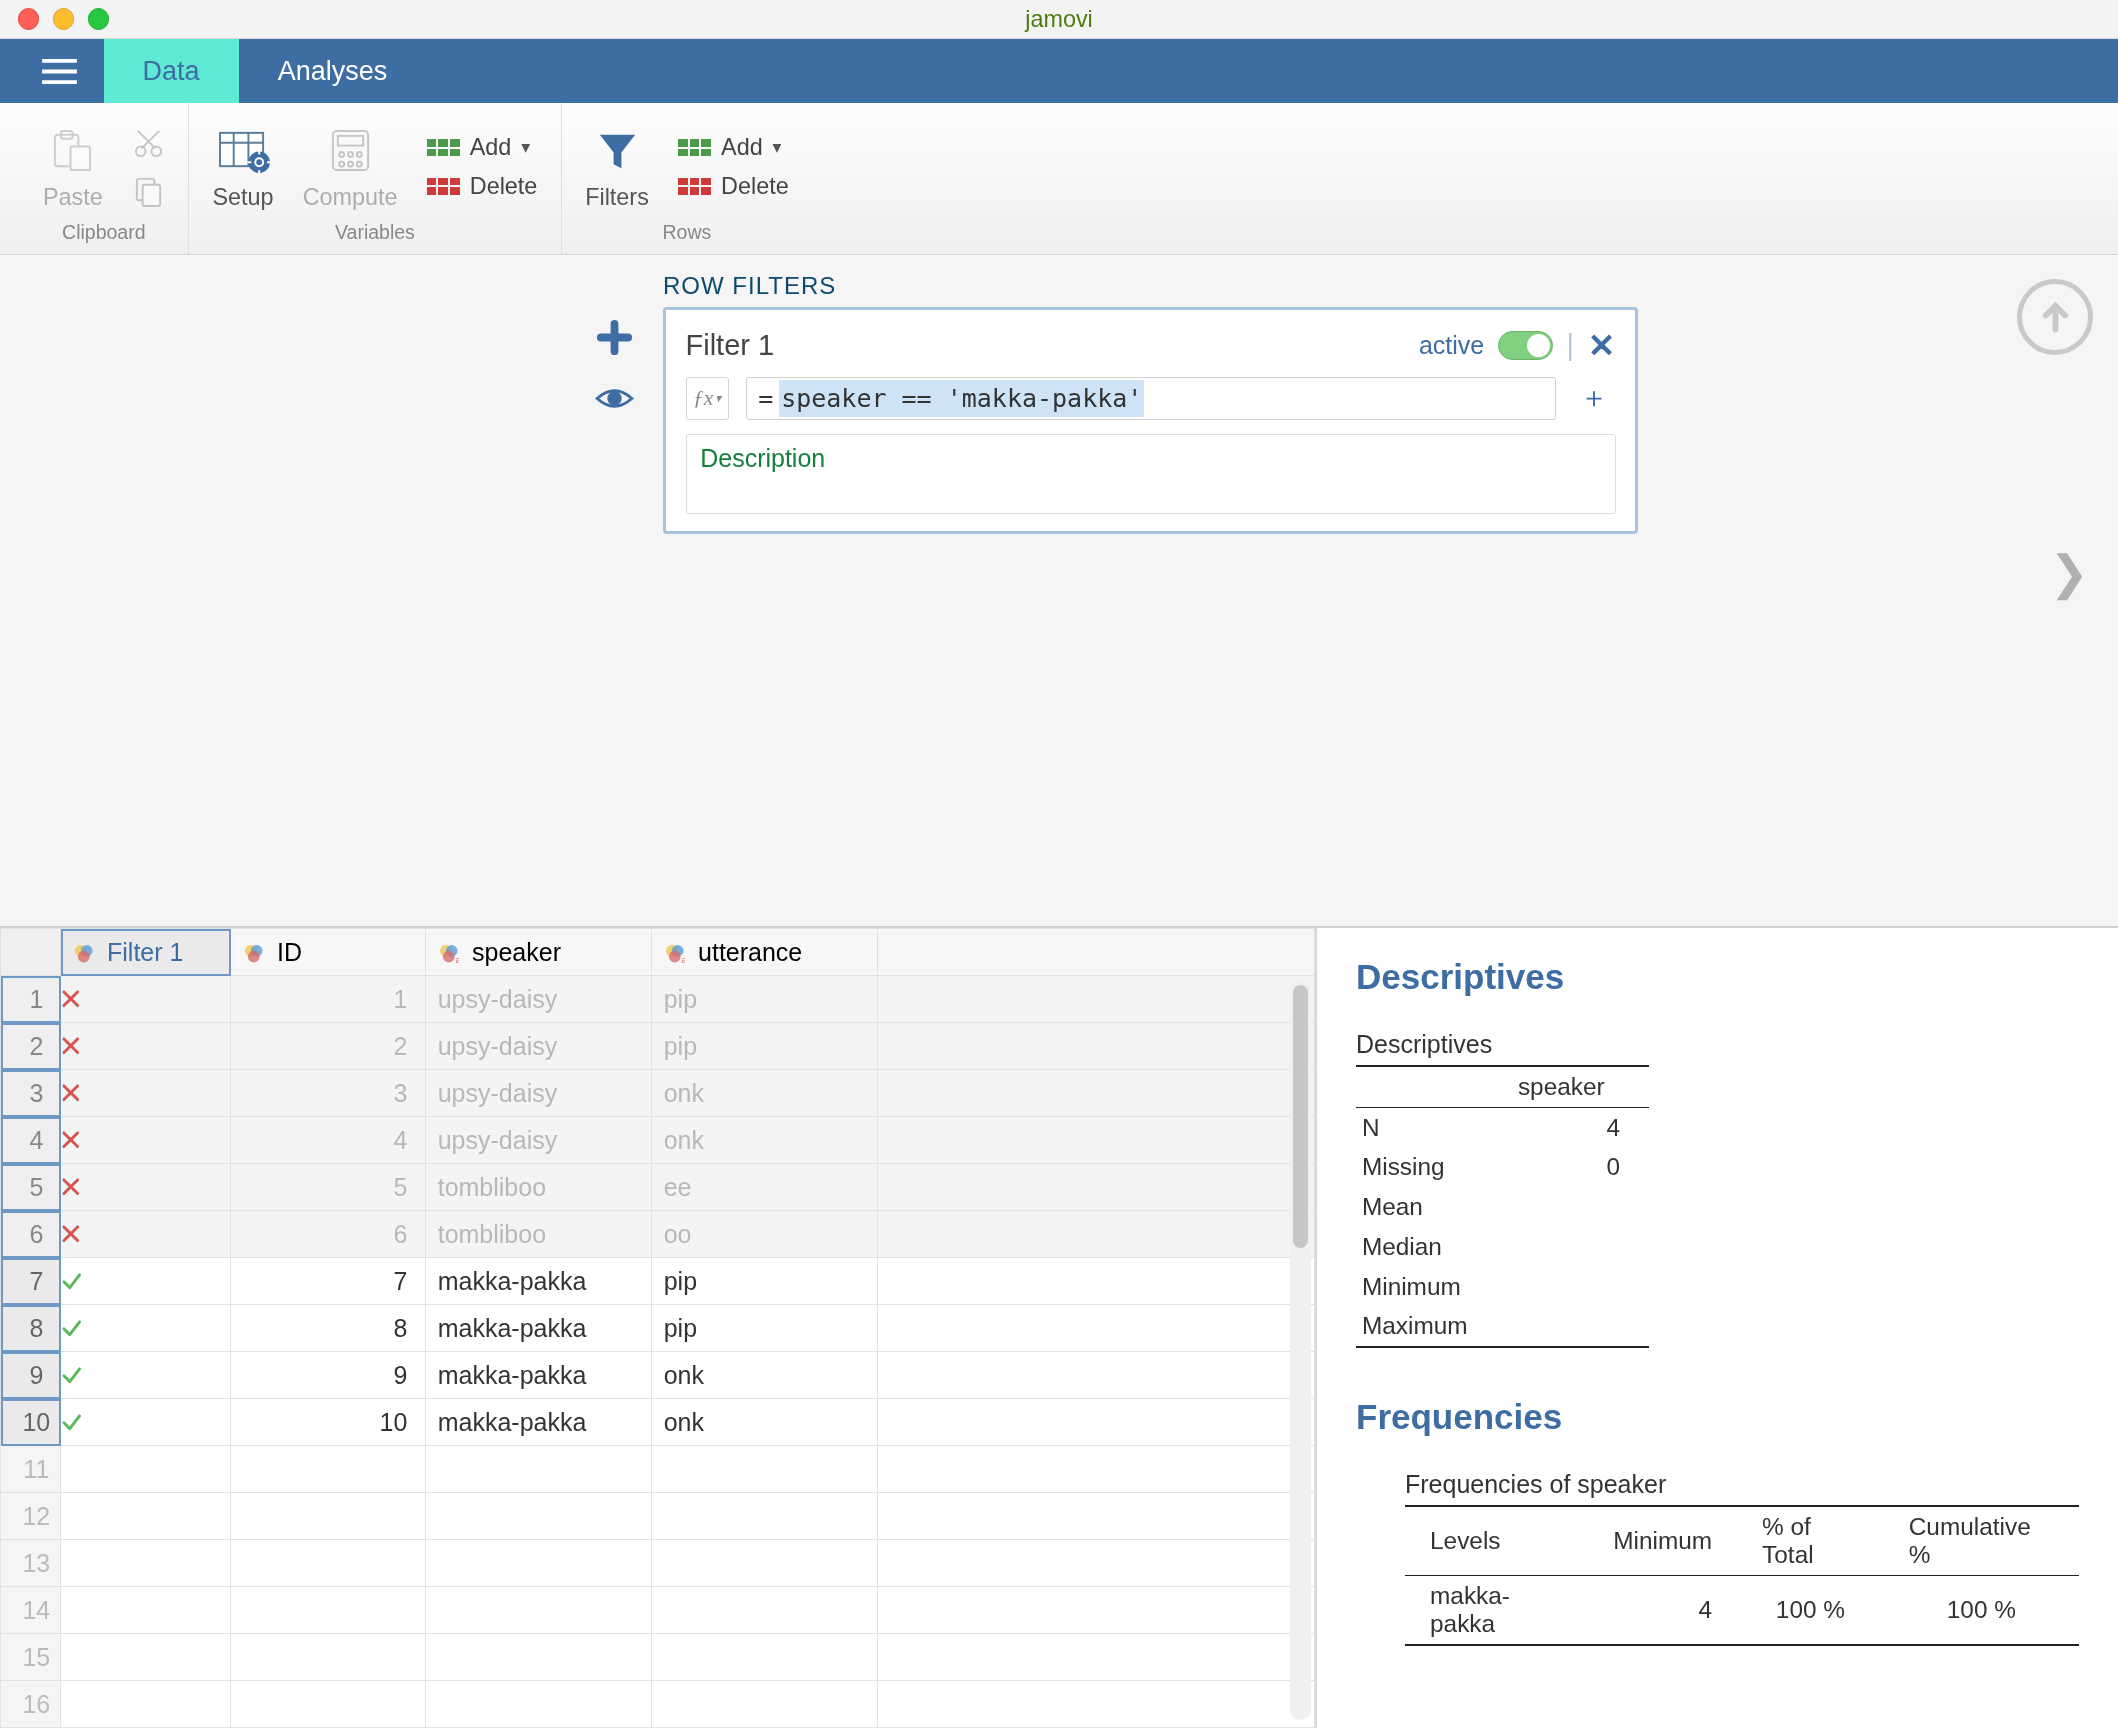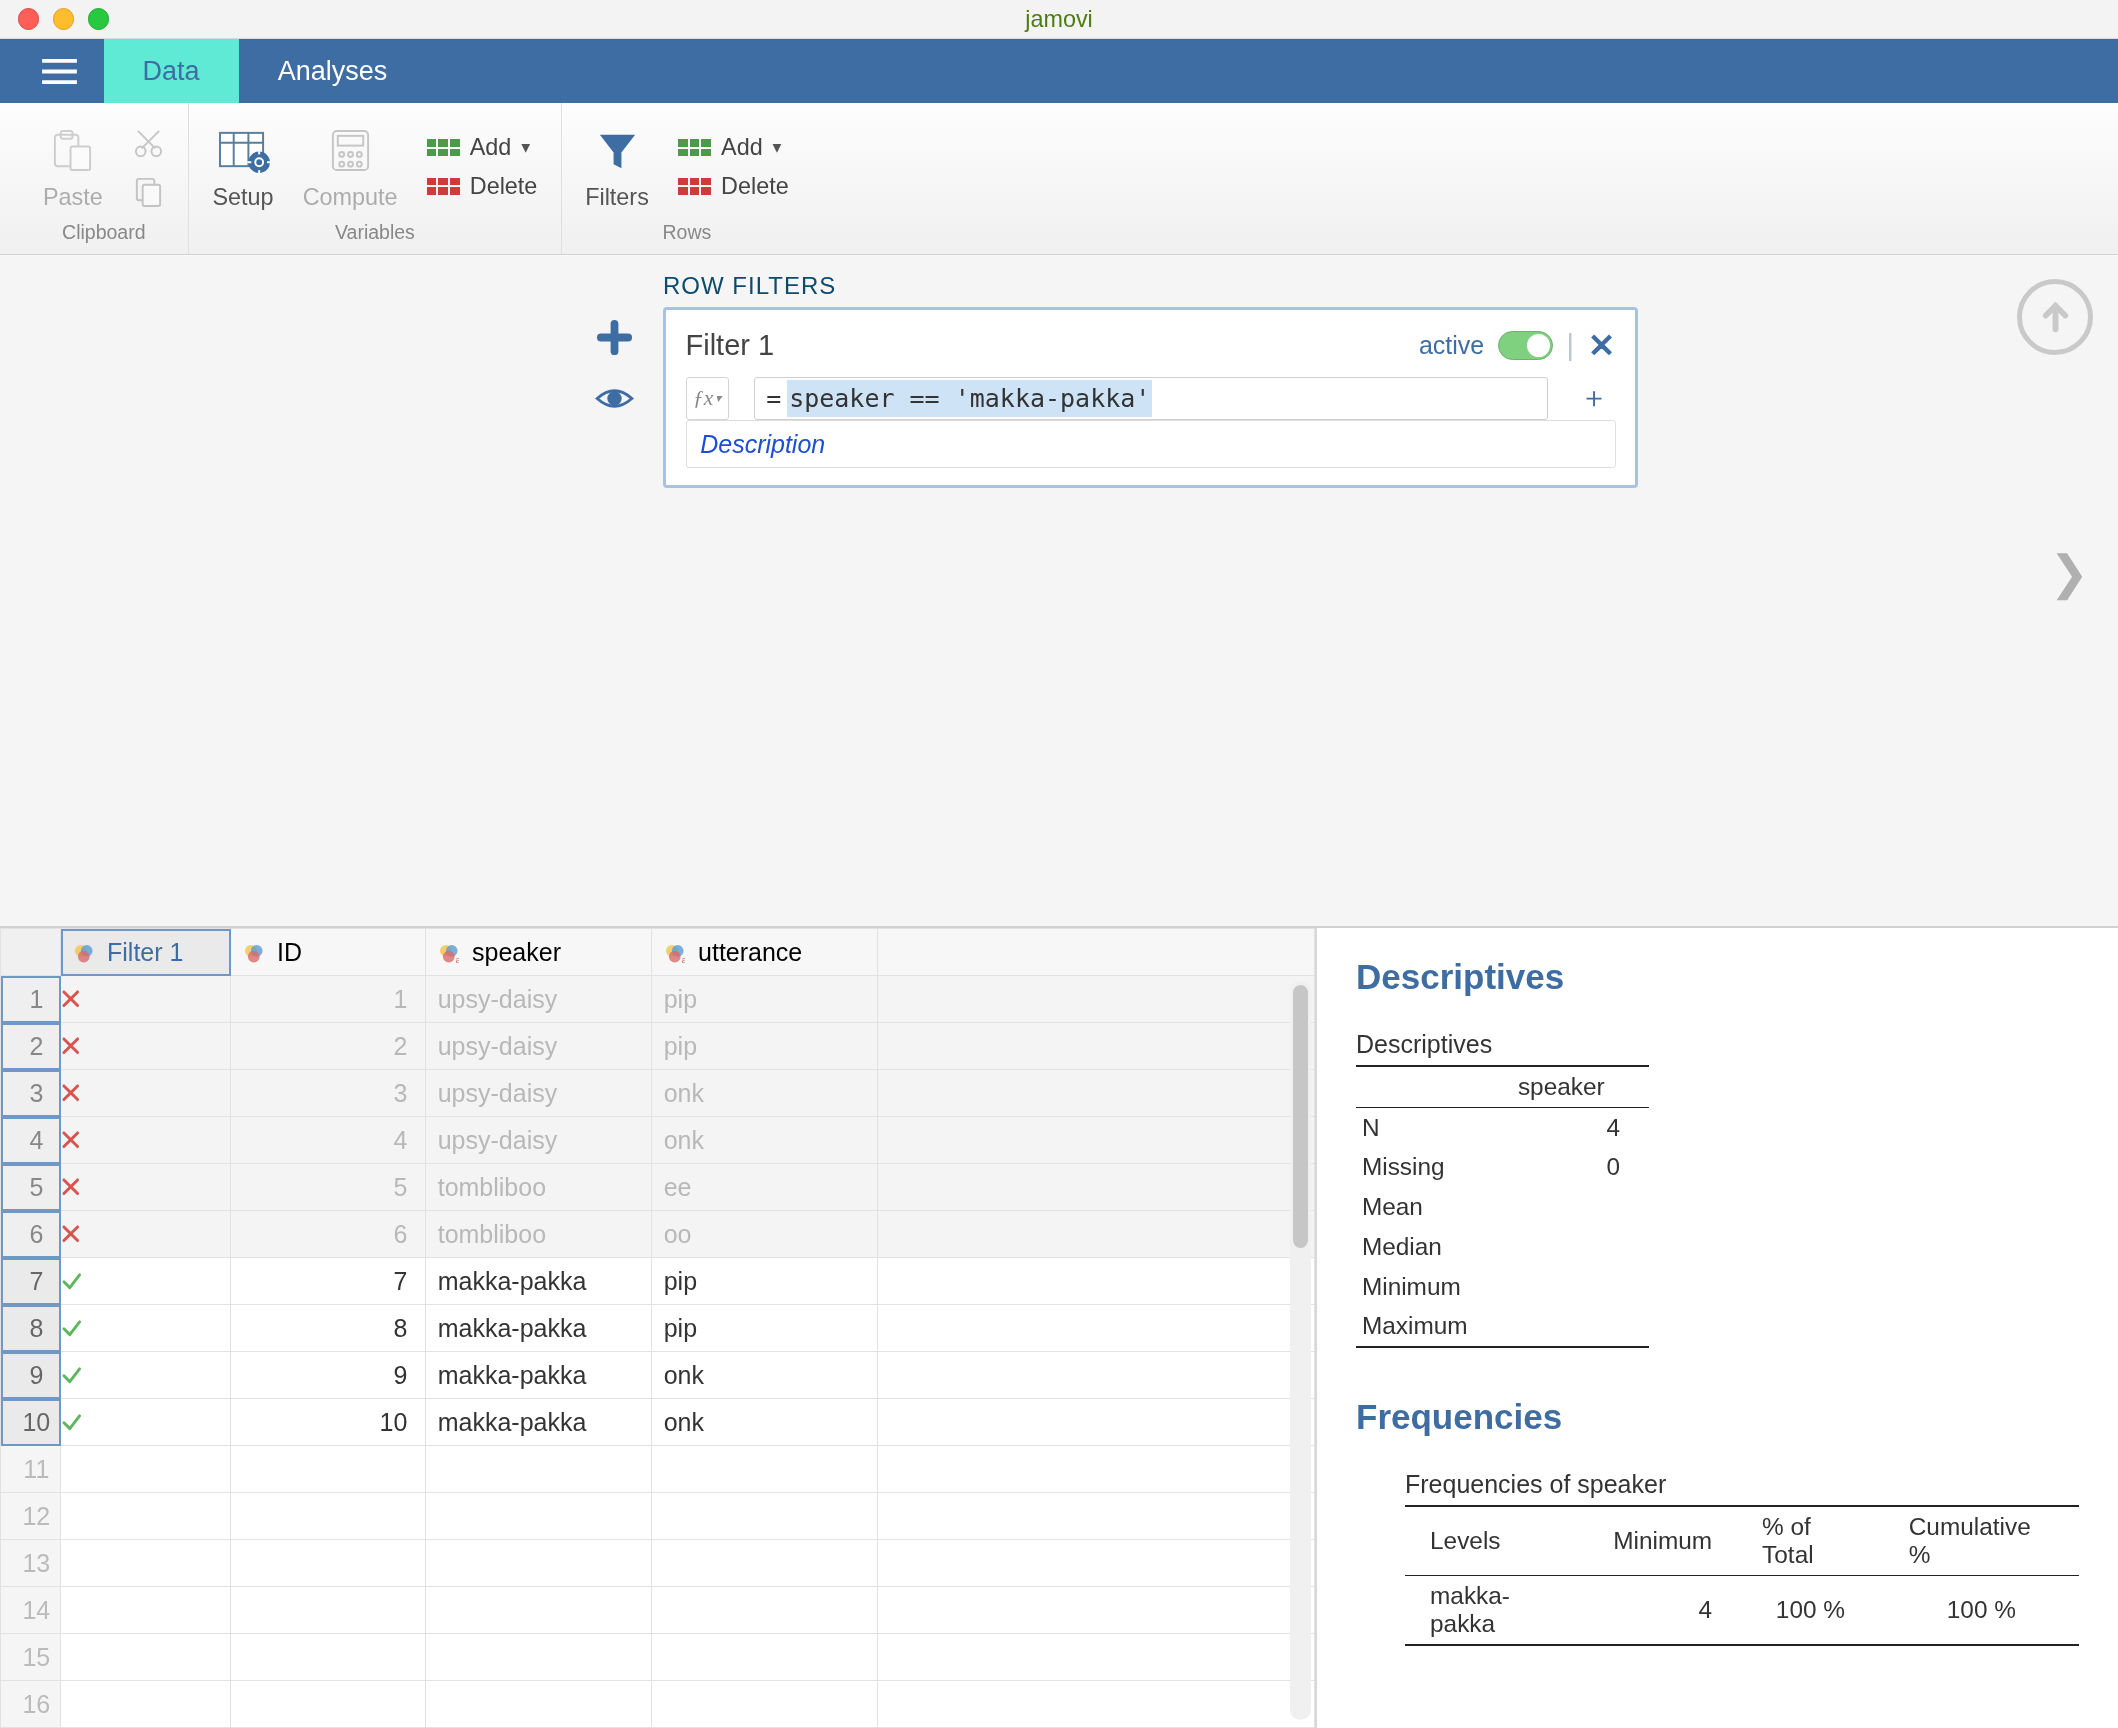--- a/index.html
+++ b/index.html
@@ -49,26 +49,26 @@
 
   .filter-card { margin-left:78px; width: 975px; background:#fff; border: 3.9px solid #a9c3df; border-radius:3.9px; padding: 15.6px 19.5px 17.6px 19.5px; }
   .fc-head { display:flex; align-items:center; justify-content:space-between; margin-bottom:11.7px; }
   .fc-title { font-size: 29px; color:#444; }
   .fc-ctrl { display:flex; align-items:center; gap:13.7px; font-size:25px; color:#3e6da3; }
   .toggle { width:55px; height:29px; border-radius:14.6px; background:#7fd07f; position:relative; cursor:pointer; border:1px solid #6bb36b;}
   .toggle .knob { position:absolute; right:2px; top:2px; width:23.4px; height:23.4px; border-radius:50%; background:#fff; }
   .fc-close { font-size:33px; font-weight:bold; cursor:pointer; color:#3e6da3; }
   .sep { color:#b9c6d5; font-size:29px; }
 
-  .formula-row { display:flex; align-items:center; gap:25px; margin-bottom:0;justify-content:center; }
+  .formula-row { display:flex; align-items:center; gap:17px; margin-bottom:14px;justify-content:center; }
   .fx { width:43px; height:43px; border:1px solid #d4d4d4; border-radius:2.9px; display:flex; align-items:center; justify-content:center; font-family: serif; font-style:italic; font-size:21.5px; color:#888; cursor:pointer;}
   .formula-input { flex:1; height:43px; border:1px solid #cfcfcf; border-radius:2.9px; display:flex; align-items:center; padding:0 11.7px; font-family: ui-monospace, Menlo, monospace; font-size:25px; color:#333; background:#fff; }
   .formula-input .hl { background:#cfe3f6; padding:3.9px 2px; }
   .formula-add { width:43px; height:43px; display:flex; align-items:center; justify-content:center; font-size:29px; color:#3e6da3; cursor:pointer; }
-  .desc { height:48px; border:1px solid #dedede; border-radius:2.9px; padding:9.8px 13.7px; color:#1d4ed8; font-size:25px;font-style:italic; }
+  .desc { height:80px; border:1px solid #dedede; border-radius:2.9px; padding:9.8px 13.7px; color:#15803d; font-size:25px; }
 
   .fp-right .collapse { position:absolute; right:29px; top:289px; font-size:47px; color:#b0b0b0; cursor:pointer; }
   .fp-right .up { position:absolute; right:25px; top:23.4px; width:76px; height:76px; border:5.9px solid #c9c9c9; border-radius:50%; display:flex; align-items:center; justify-content:center; color:#c9c9c9; cursor:pointer;}
 
   
   .lower { flex:1; display:flex; border-top:2px solid #d0d0d0; }
   .sheet { width: 1317px; background:#fff; position:relative; border-right:2px solid #d8d8d8;}
   .sheet table { border-collapse: collapse; width: 100%; table-layout: fixed; }
   .sheet th, .sheet td { border:1px solid #e2e2e2; height:47px; font-size:25px; }
   .sheet thead th { background:#f7f7f7; color:#000000; font-weight:400; text-align:left; padding-left:11.7px; position:relative;}

